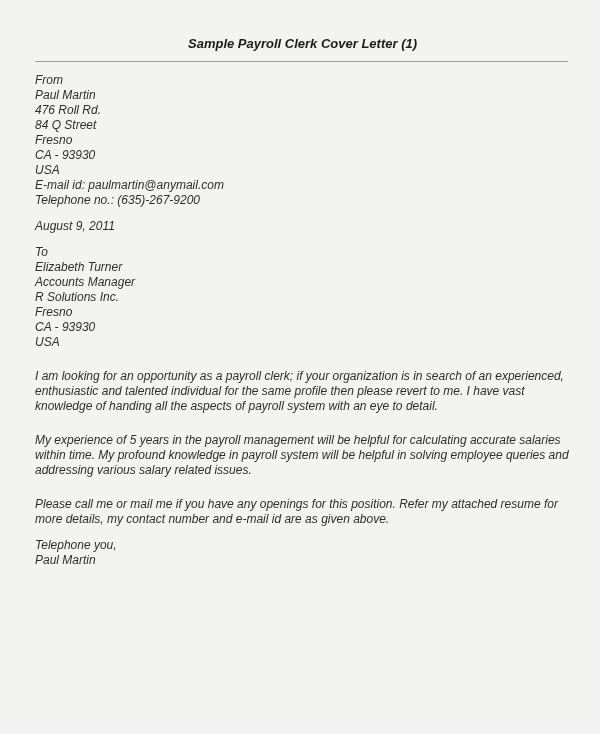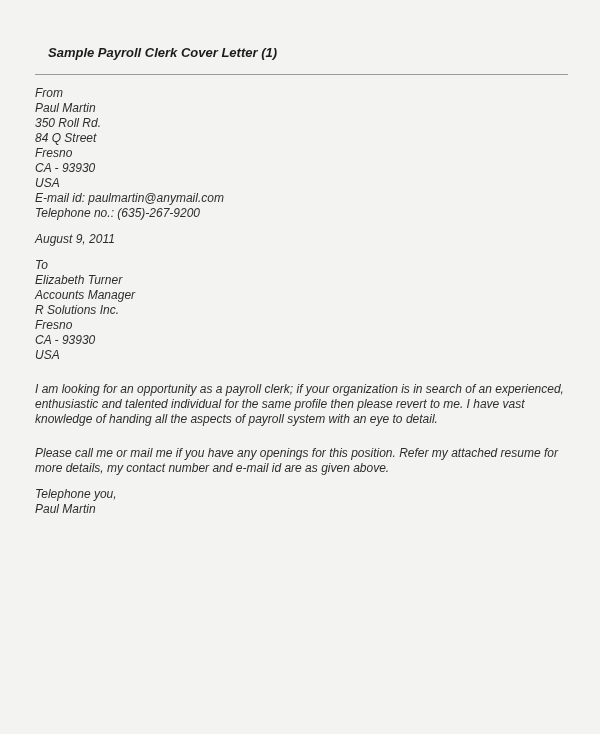--- a/index.html
+++ b/index.html
@@ -12,27 +12,28 @@
     font-family: "Liberation Sans", sans-serif;
   }
   .page {
     box-sizing: border-box;
     width: 600px;
     height: 734px;
     padding: 0 30px 0 35px;
     background: #f3f3f2;
   }
   .doc-title {
-    margin: 13px;
+    margin: 4px;
     padding-top: 32px;
     font-size: 13px;
     line-height: 16px;
     font-weight: bold;
     font-style: italic;
     color: #1c1c1c;
+    text-align: center;
   }
   .title-rule {
     width: 533px;
     height: 1px;
     background: #9b9b9b;
     margin-top: 9px;
   }
   .letter {
     font-style: italic;
     font-size: 12px;
@@ -52,21 +53,21 @@
 
   <h1 class="doc-title">Sample Payroll Clerk Cover Letter (1)</h1>
 
   <div class="title-rule"></div>
 
   <div class="letter">
 
     <div class="lblock first">
       <div class="line">From</div>
       <div class="line">Paul Martin</div>
-      <div class="line">350 Roll Rd.</div>
+      <div class="line">476 Roll Rd.</div>
       <div class="line">84 Q Street</div>
       <div class="line">Fresno</div>
       <div class="line">CA - 93930</div>
       <div class="line">USA</div>
       <div class="line">E-mail id: paulmartin@anymail.com</div>
       <div class="line">Telephone no.: (635)-267-9200</div>
     </div>
 
     <div class="lblock">
       <div class="line">August 9, 2011</div>
@@ -77,20 +78,21 @@
       <div class="line">Elizabeth Turner</div>
       <div class="line">Accounts Manager</div>
       <div class="line">R Solutions Inc.</div>
       <div class="line">Fresno</div>
       <div class="line">CA - 93930</div>
       <div class="line">USA</div>
     </div>
 
 
     <p class="para">I am looking for an opportunity as a payroll clerk; if your organization is in search of an experienced, enthusiastic and talented individual for the same profile then please revert to me. I have vast knowledge of handing all the aspects of payroll system with an eye to detail.</p>
+    <p class="para">My experience of 5 years in the payroll management will be helpful for calculating accurate salaries within time. My profound knowledge in payroll system will be helpful in solving employee queries and addressing various salary related issues.</p>
     <p class="para">Please call me or mail me if you have any openings for this position. Refer my attached resume for more details, my contact number and e-mail id are as given above.</p>
 
     <div class="lblock">
       <div class="line">Telephone you,</div>
       <div class="line">Paul Martin</div>
     </div>
 
   </div>
 </div>
 

